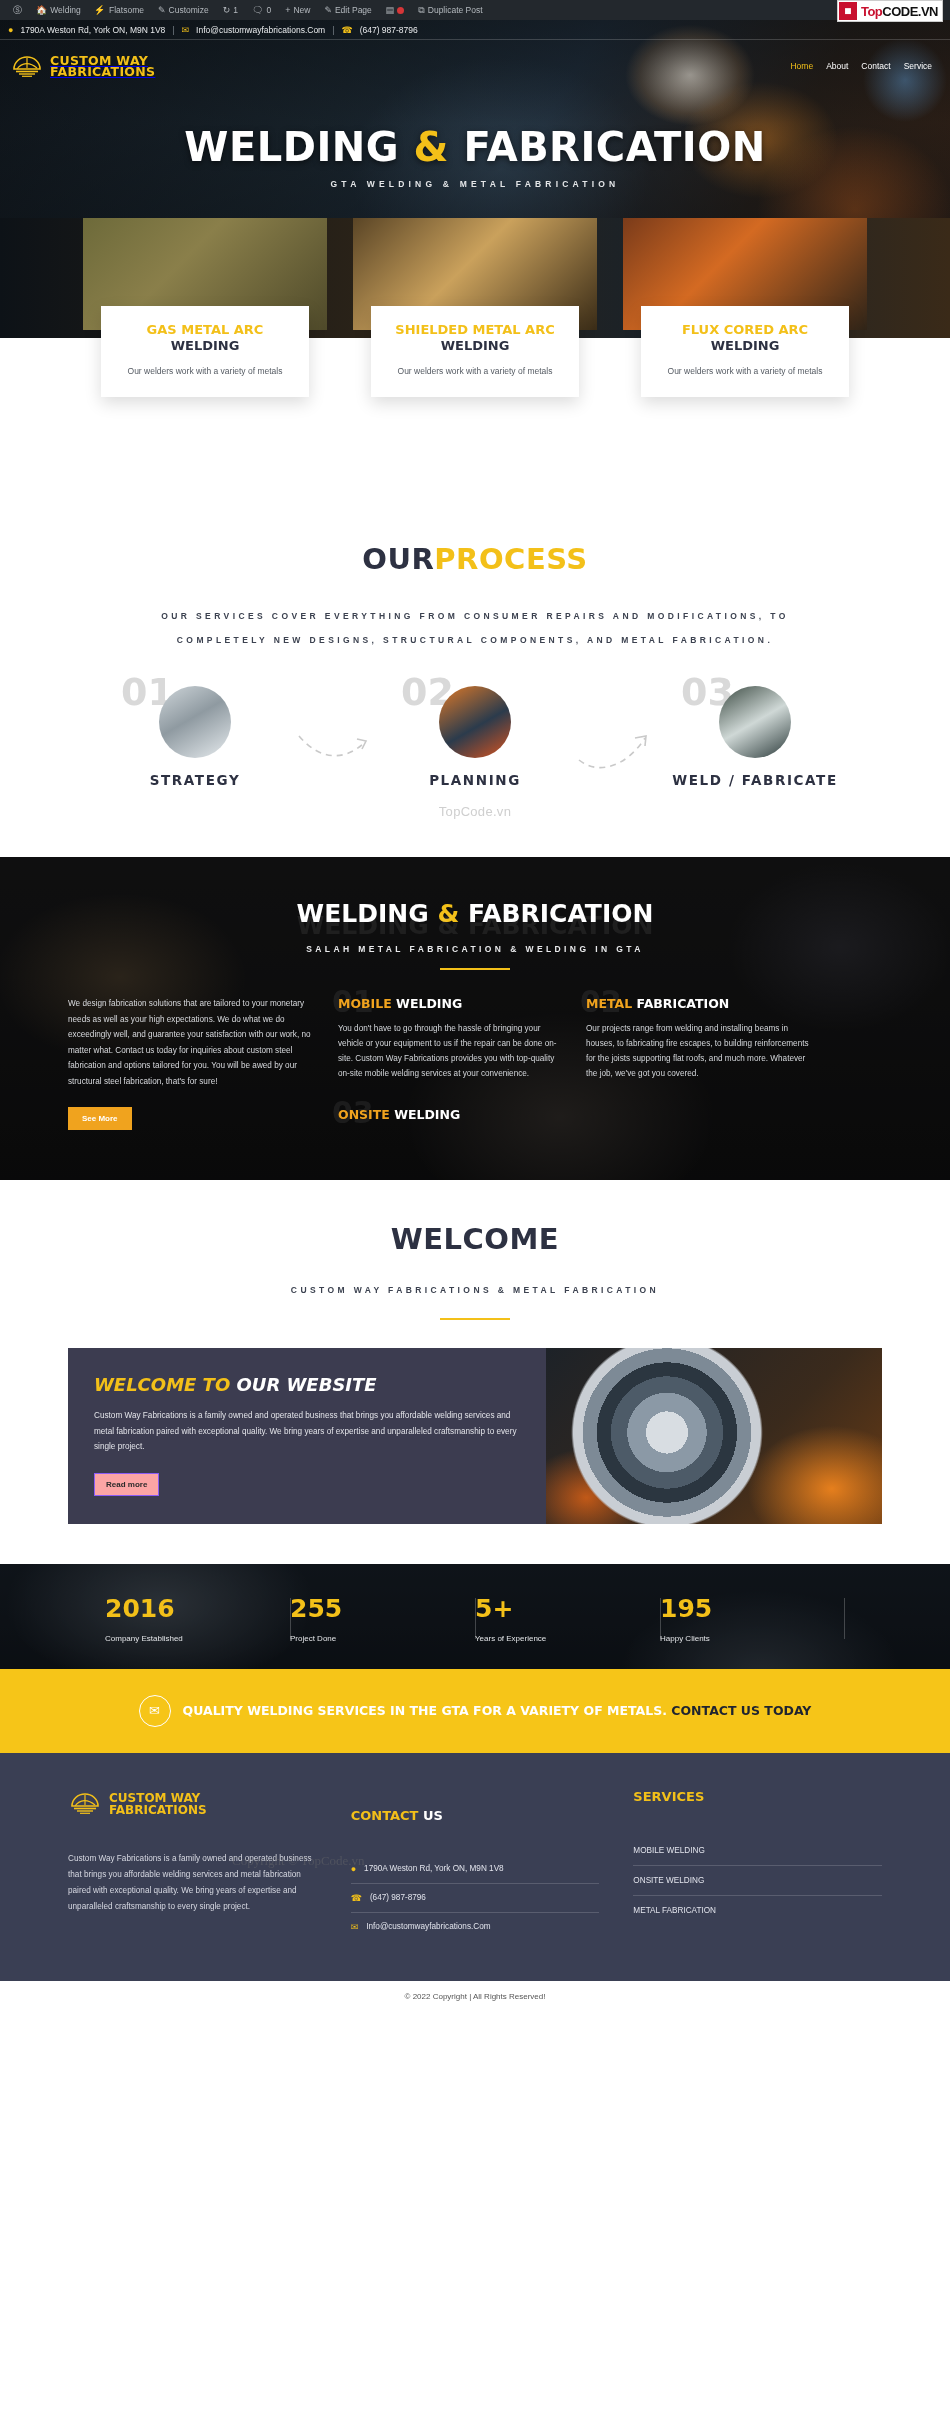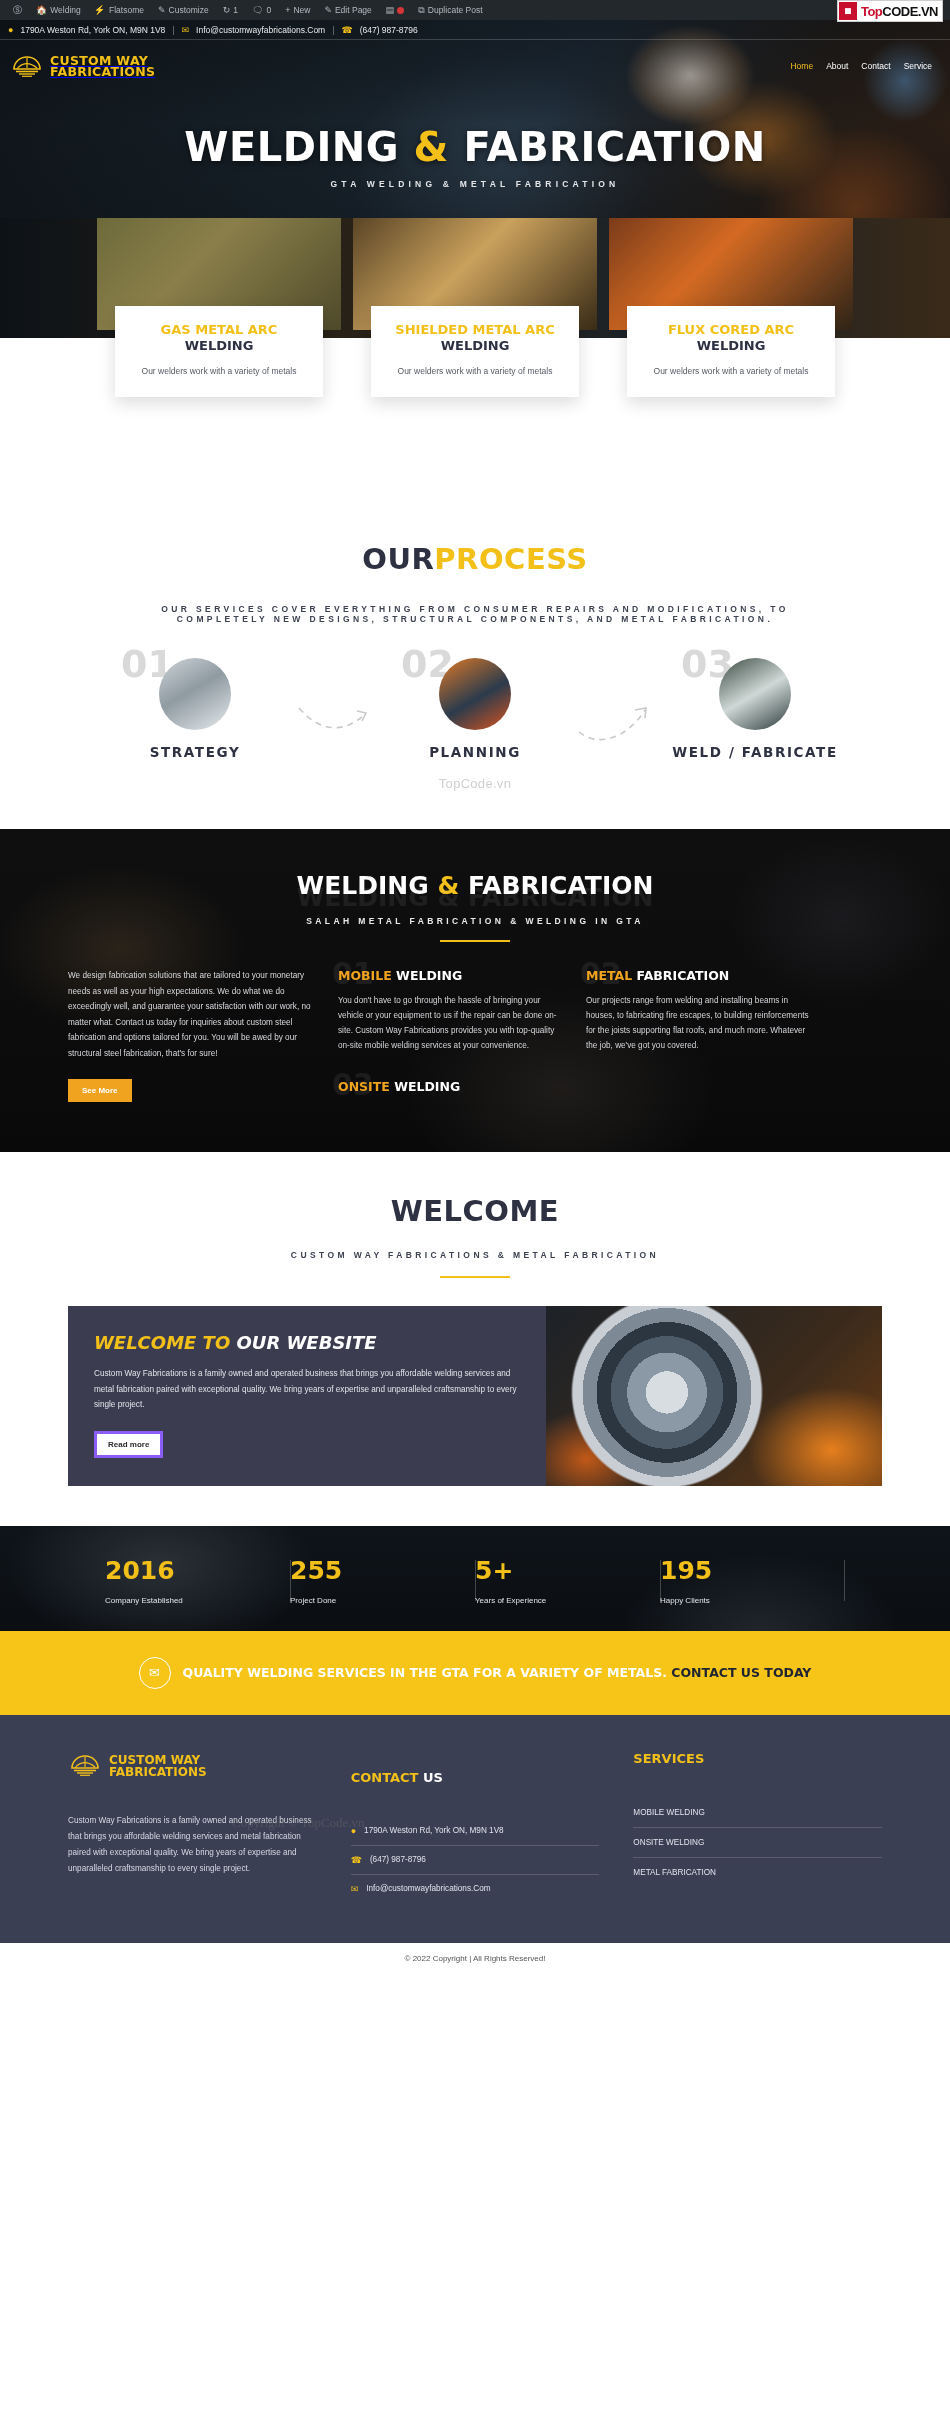--- a/index.html
+++ b/index.html
@@ -50,40 +50,40 @@
       font-family:"DejaVu Sans", sans-serif;font-weight:bold;font-size:40px;color:#fff;
       letter-spacing:.5px;text-shadow:0 2px 6px rgba(0,0,0,.55);}
   .hero-title .amp{color:#f3c019;}
   .hero-sub{position:relative;z-index:5;text-align:center;margin-top:9px;color:#e4e6e8;
       font-size:8.5px;letter-spacing:4.2px;font-weight:bold;}
 
   
   .cards-wrap{position:relative;background:#fff;height:250px;}
   .cards-band{position:absolute;top:-60px;left:0;right:0;height:120px;
      background:linear-gradient(90deg,#0d1217,#2b2318 40%,#1a2229 70%,#3a2a18);}
-  .cards{position:absolute;top:-60px;left:0;right:0;display:flex;justify-content:center;gap:12px;}
+  .cards{position:absolute;top:-60px;left:0;right:0;display:flex;justify-content:center;gap:26px;}
   .card{width:244px;position:relative;}
   .card-img{height:112px;background-size:cover;background-position:center;}
   .c1{background:linear-gradient(135deg,#6d6a3a,#8a7f4a 40%,#4f4a2a);}
   .c2{background:linear-gradient(135deg,#5a4526,#caa15c 45%,#3a2c17);}
   .c3{background:linear-gradient(135deg,#7a3b1a,#d46a22 40%,#2f2418);}
   .card-body{position:relative;margin:-24px 18px 0;background:#fff;padding:16px 14px 18px;
      text-align:center;box-shadow:0 6px 16px rgba(0,0,0,.14);}
   .card-title{font-family:"DejaVu Sans", sans-serif;font-weight:bold;font-size:13px;
      line-height:16px;color:#2d3142;text-transform:uppercase;}
   .card-title .y{color:#f3c019;}
   .card-text{margin-top:10px;font-size:8.5px;line-height:15px;color:#555b63;}
 
   
   .section-title{position:relative;text-align:center;font-family:"DejaVu Sans", sans-serif;
      font-weight:bold;font-size:29px;color:#2d3142;text-transform:uppercase;letter-spacing:.5px;}
   .section-title .y{color:#f3c019;}
   .ghost{position:absolute;left:0;right:0;top:13px;font-size:29px;color:#ececec;z-index:-1;}
   .lead{text-align:center;font-size:8.5px;letter-spacing:3.4px;color:#3c4250;font-weight:bold;
-     line-height:10px;margin:28px auto 0;max-width:700px;}
+     line-height:24px;margin:28px auto 0;max-width:700px;}
   .process{display:flex;justify-content:center;align-items:flex-start;gap:0;margin-top:34px;}
   .pstep{width:200px;text-align:center;position:relative;}
   .pnum{position:absolute;left:26px;top:-16px;font-family:"DejaVu Sans", sans-serif;
      font-weight:bold;font-size:38px;color:#d9d9d9;z-index:0;}
   .pcirc{width:72px;height:72px;border-radius:50%;margin:0 auto;position:relative;z-index:1;
      background-size:cover;background-position:center;}
   .p1{background:linear-gradient(150deg,#cfd6da,#8f9aa1 45%,#e6ebee);}
   .p2{background:linear-gradient(150deg,#e07a28,#2b3b4c 55%,#d9541f);}
   .p3{background:linear-gradient(150deg,#3b4a42,#cfd8d6 50%,#2b3a3a);}
   .plabel{margin-top:14px;font-family:"DejaVu Sans", sans-serif;font-weight:bold;font-size:13.5px;
@@ -123,22 +123,22 @@
 
   
   .welsec{background:#fff;padding:42px 0 40px;}
   .wel-rule{width:70px;height:2px;background:#f3c019;margin:16px auto 0;}
   .wel-box{display:flex;margin:28px 68px 0;}
   .wel-left{width:478px;background:#3c3c50;color:#fff;padding:26px 26px 28px;}
   .wel-h{font-family:"DejaVu Sans", sans-serif;font-weight:bold;font-size:18px;
      color:#f3c019;text-transform:uppercase;font-style:italic;}
   .wel-h .w{color:#fff;}
   .wel-p{margin-top:13px;font-size:8.2px;line-height:15.5px;color:#e3e4e9;}
-  .btn-read{display:inline-block;margin-top:18px;background:#ffffff;color:#2b2b2b;
-     font-size:8px;font-weight:bold;padding:6px 11px;text-decoration:none;border:3px solid #8b5cf6;}
+  .btn-read{display:inline-block;margin-top:18px;background:#fca5a5;color:#2b2b2b;
+     font-size:8px;font-weight:bold;padding:6px 11px;text-decoration:none;border:1px solid #8b5cf6;}
   .wel-right{flex:1;background:
       radial-gradient(circle at 36% 48%, #d8dde2 0 9%, #8b99a6 9% 17%, #4d5b68 17% 24%, #2b3640 24% 30%, #7d8a96 30% 36%, #c9ced4 36% 40%, transparent 41%),
       radial-gradient(ellipse 120px 90px at 85% 80%, rgba(255,140,30,.85), transparent 70%),
       radial-gradient(ellipse 90px 70px at 12% 85%, rgba(255,110,20,.7), transparent 70%),
       linear-gradient(135deg,#1d2228,#3a2a1c 60%,#6b3c14);}
 
   
   .stats{position:relative;background:#0d1116;padding:30px 0 26px;overflow:hidden;}
   .stats .sbg{position:absolute;inset:0;opacity:.55;
      background:radial-gradient(ellipse 220px 120px at 160px 40px, rgba(120,130,140,.5), transparent 70%),

